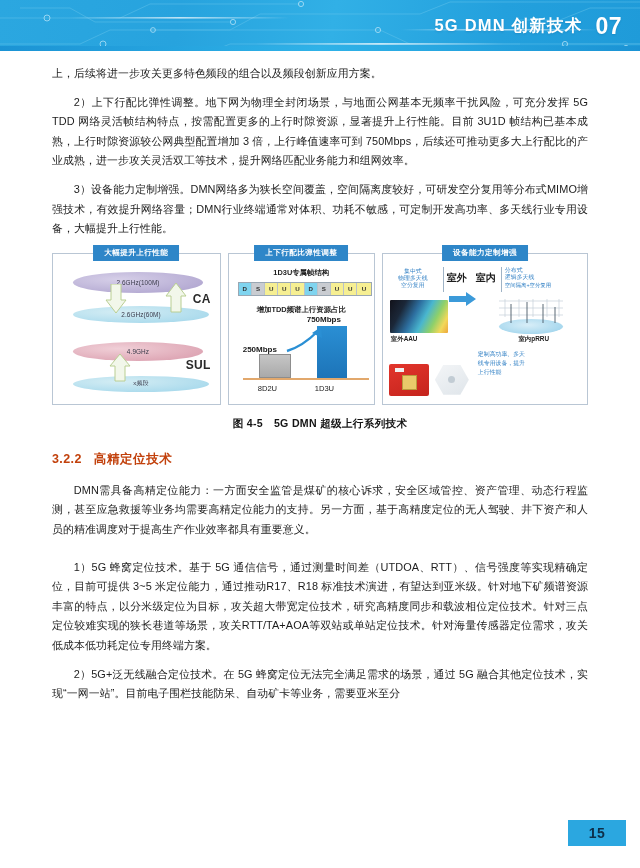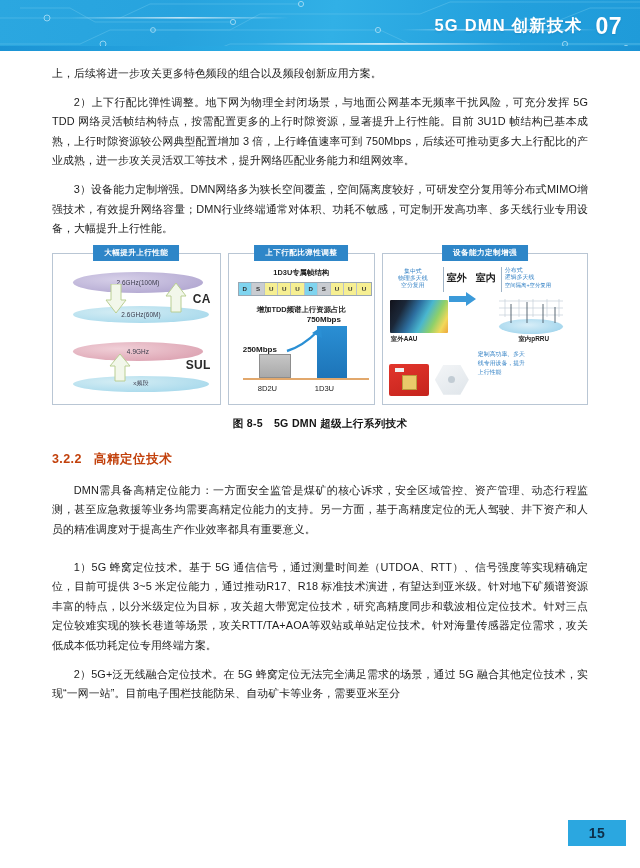--- a/index.html
+++ b/index.html
@@ -507,21 +507,21 @@
           <div class="dot"></div>
         </div>
 
         <div class="p3txt" style="left:95px; top:97px;">定制高功率、多天</div>
         <div class="p3txt" style="left:95px; top:106px;">线专用设备，提升</div>
         <div class="p3txt" style="left:95px; top:115px;">上行性能</div>
       </div>
 
     </div>
 
-    <div class="caption">图 8-5　5G DMN 超级上行系列技术</div>
+    <div class="caption">图 4-5　5G DMN 超级上行系列技术</div>
   </div>
 
   <div class="sec-head">
     <span class="sec-num">3.2.2</span>
     <span class="sec-title">高精定位技术</span>
   </div>
 
   <div class="gap-md"></div>
   <p class="body ind">DMN需具备高精定位能力：一方面安全监管是煤矿的核心诉求，安全区域管控、资产管理、动态行程监测，甚至应急救援等业务均需要高精定位能力的支持。另一方面，基于高精度定位的无人驾驶、井下资产和人员的精准调度对于提高生产作业效率都具有重要意义。</p>
   <div class="gap-sm"></div>

